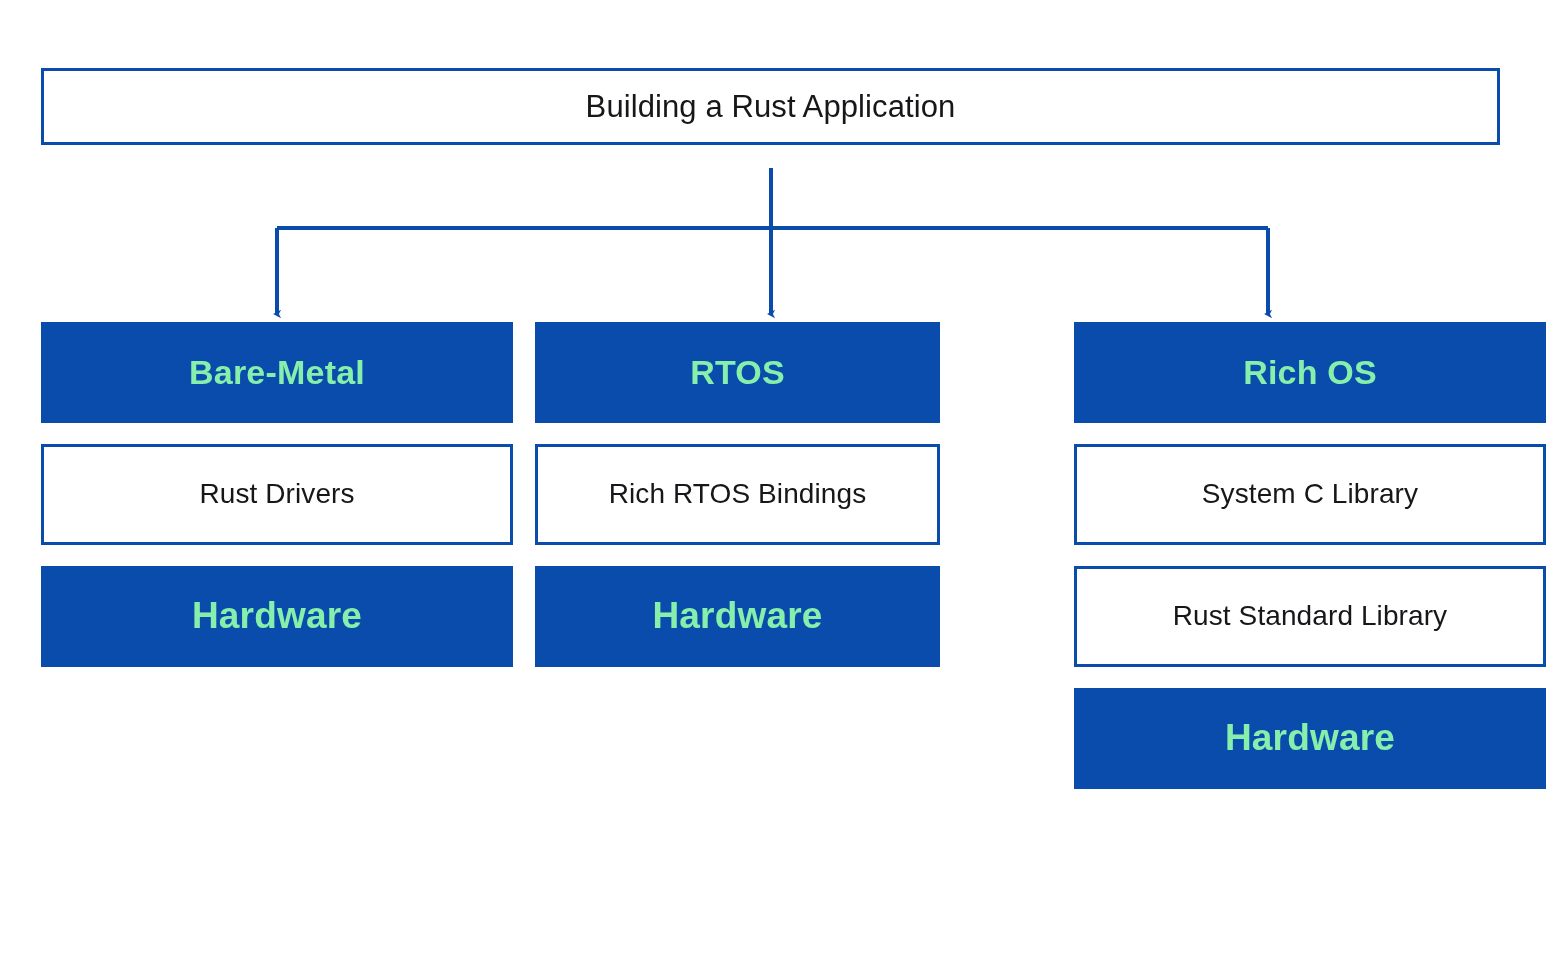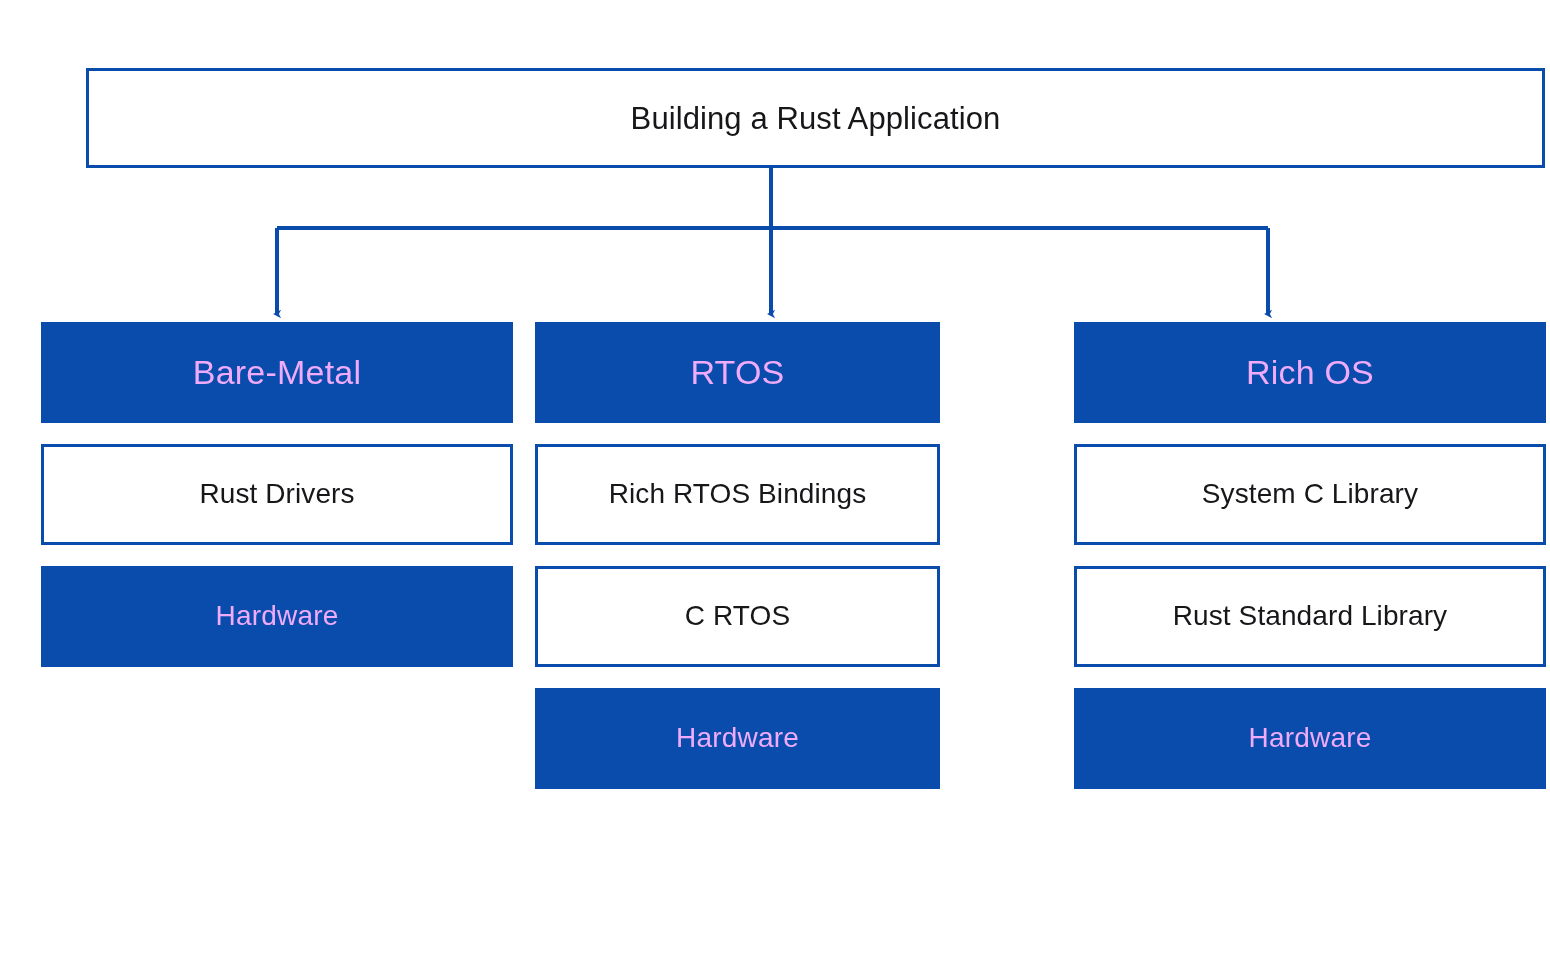--- a/index.html
+++ b/index.html
@@ -30,28 +30,27 @@
     height: 980px;
     pointer-events: none;
   }
 
   
   #title-box {
     position: absolute;
     left: 41px;
     top: 68px;
     width: 1459px;
-    height: 100px;
+    height: 77px;
     box-sizing: border-box;
     border: 3px solid #0a4cab;
     background: #ffffff;
     display: flex;
     align-items: center;
     justify-content: center;
-    margin-left: 45px;
   }
   #title-box .label {
     font-size: 31px;
     font-weight: 400;
     color: #17171a;
     letter-spacing: 0.1px;
     line-height: 1;
   }
 
   
@@ -77,39 +76,39 @@
     line-height: 1.1;
     padding: 0 10px;
   }
 
   
   .node.filled {
     background: #0a4cab;
     border: none;
   }
   .node.filled .label {
-    color: #f0abfc;
-    font-weight: 400;
+    color: #86efac;
+    font-weight: 700;
   }
 
   
   .node.outlined {
     background: #ffffff;
     border: 3px solid #0a4cab;
     text-align: right;
   }
   .node.outlined .label {
     color: #17171a;
     font-weight: 400;
   }
 
   
   .node.header .label   { font-size: 34px; letter-spacing: 0.2px; }
   .node.layer  .label   { font-size: 28px; letter-spacing: 0.1px; }
-  .node.hardware .label { font-size: 28px; letter-spacing: 0.2px; }
+  .node.hardware .label { font-size: 37px; letter-spacing: 0.2px; }
 </style>
 </head>
 <body>
 
 <div id="diagram-root">
 
   <svg id="connectors" viewBox="0 0 1550 980" width="1550" height="980" aria-hidden="true">
     <defs>
       <marker id="arrowhead" markerWidth="10" markerHeight="9" refX="4.6" refY="4.5" orient="auto" markerUnits="userSpaceOnUse">
         <path d="M0.4,0.4 L4.6,8.4 L8.8,0.4 L4.6,2.6 Z" fill="#0a4cab"></path>
@@ -141,23 +140,20 @@
     </div>
   </div>
 
   <div class="column" id="col-1">
     <div class="node filled header">
       <span class="label">RTOS</span>
     </div>
     <div class="node outlined layer">
       <span class="label">Rich RTOS Bindings</span>
     </div>
-    <div class="node outlined layer">
-      <span class="label">C RTOS</span>
-    </div>
     <div class="node filled hardware">
       <span class="label">Hardware</span>
     </div>
   </div>
 
   <div class="column" id="col-2">
     <div class="node filled header">
       <span class="label">Rich OS</span>
     </div>
     <div class="node outlined layer">

